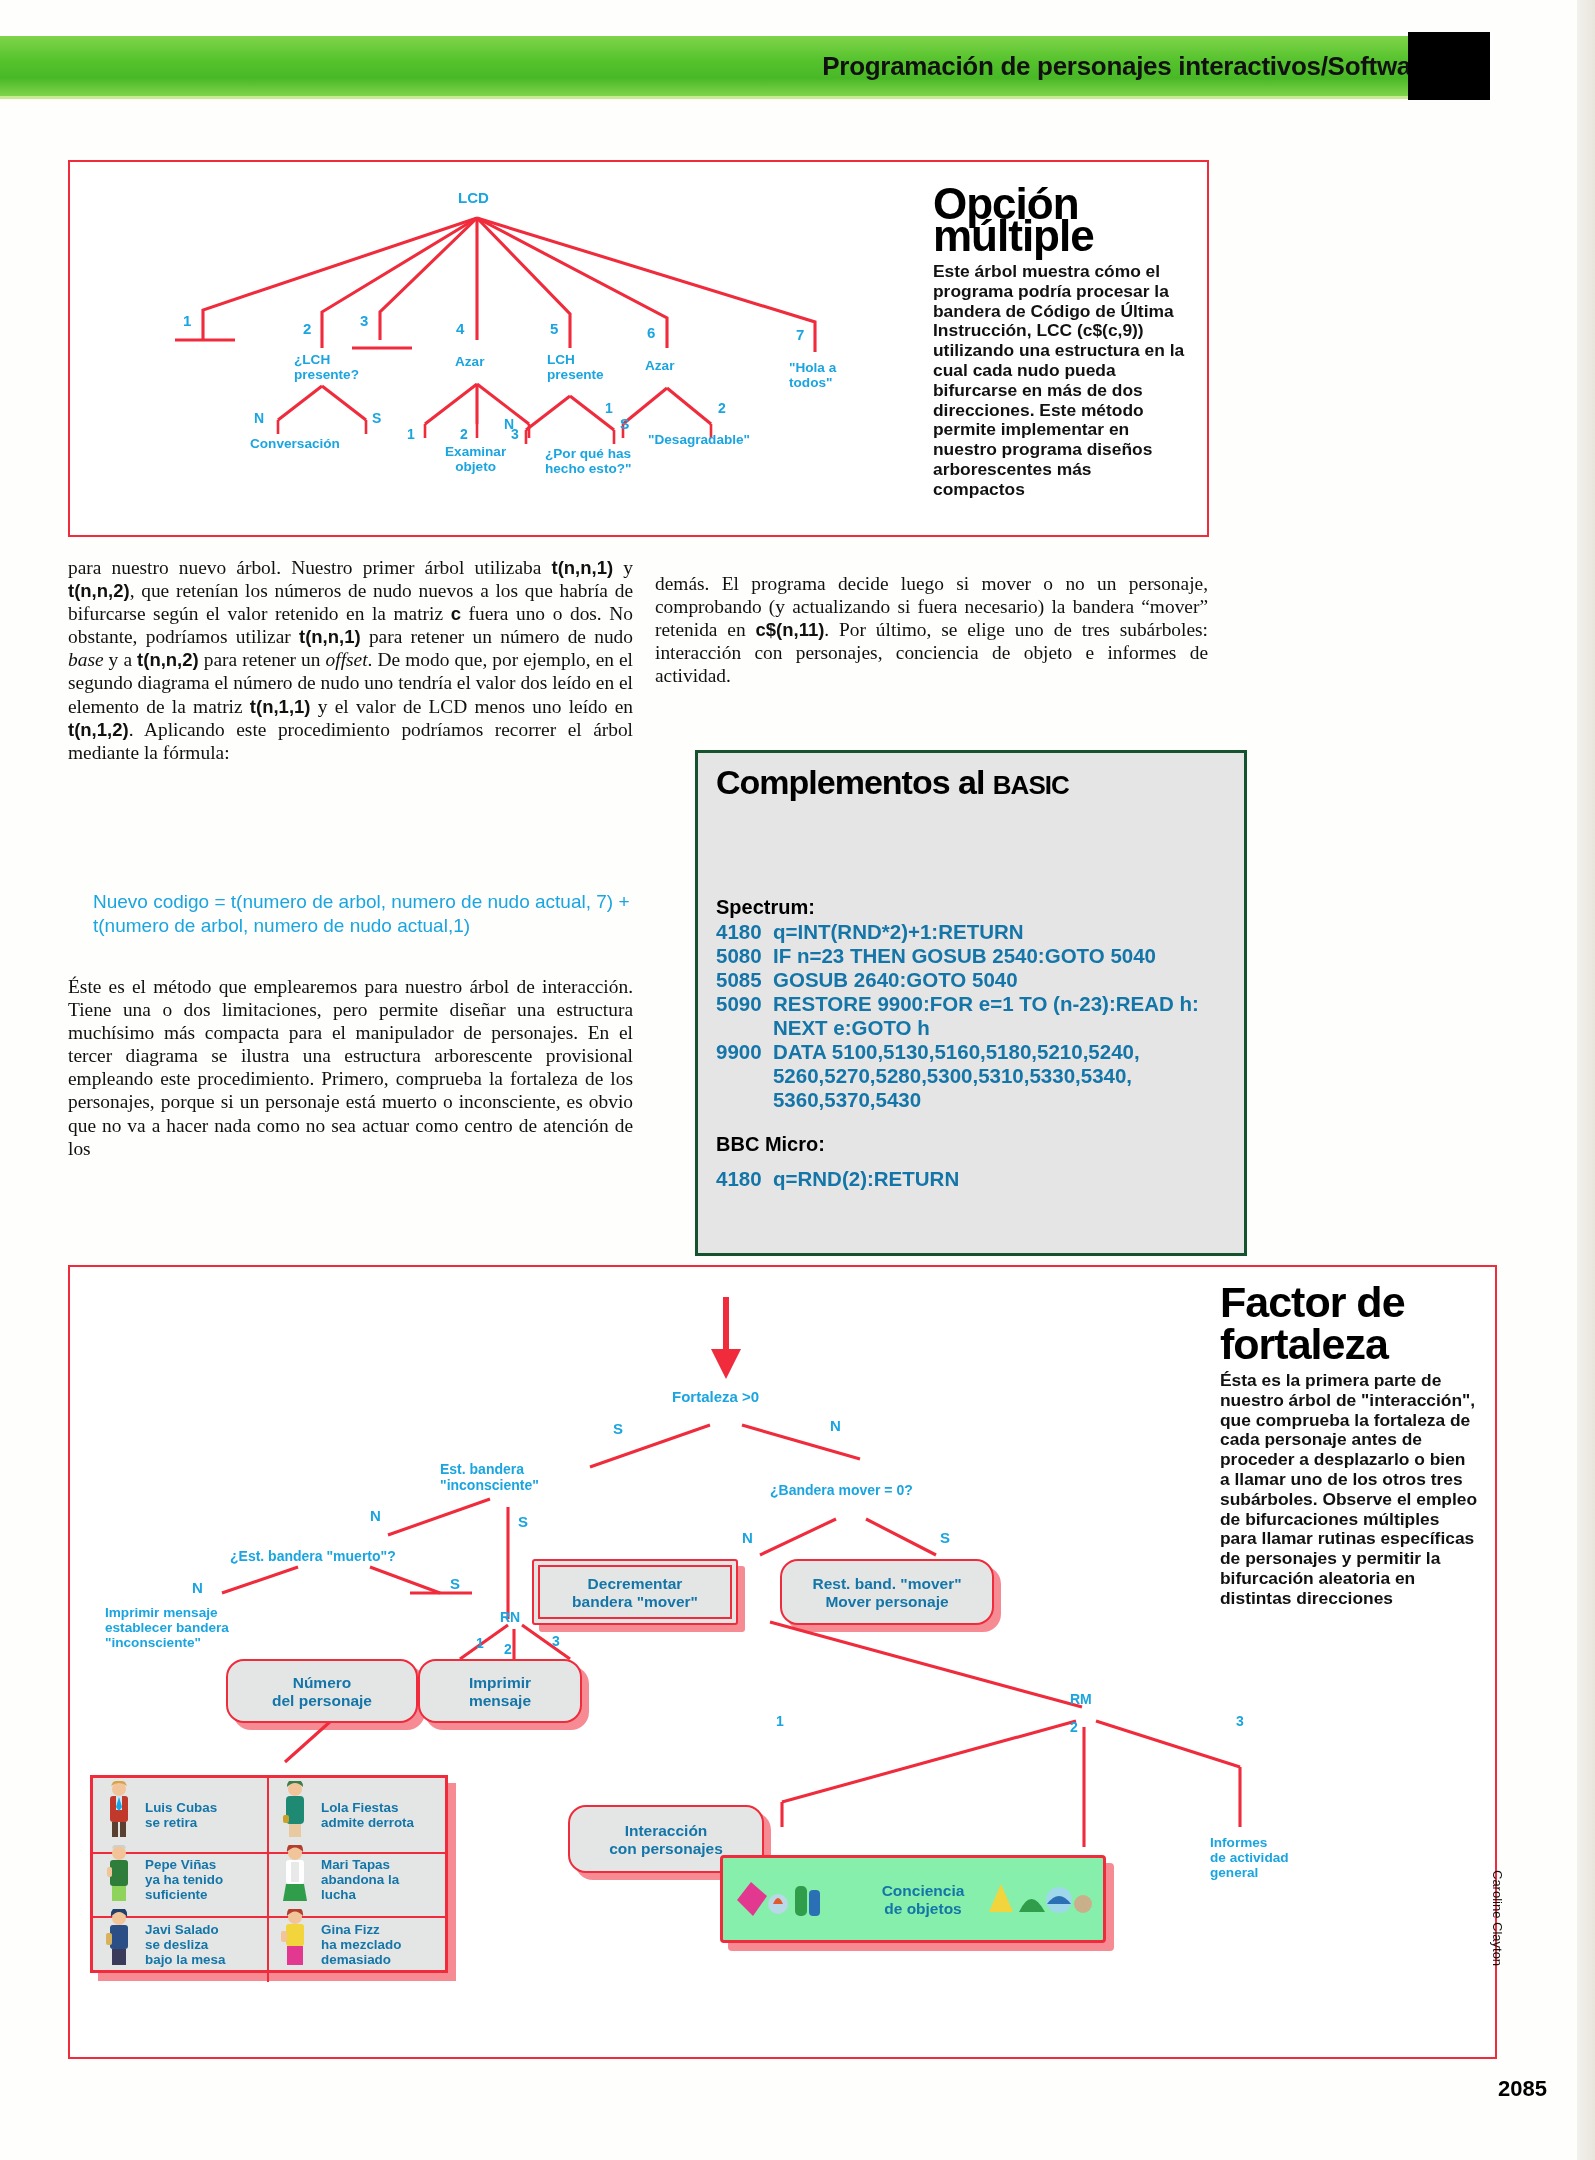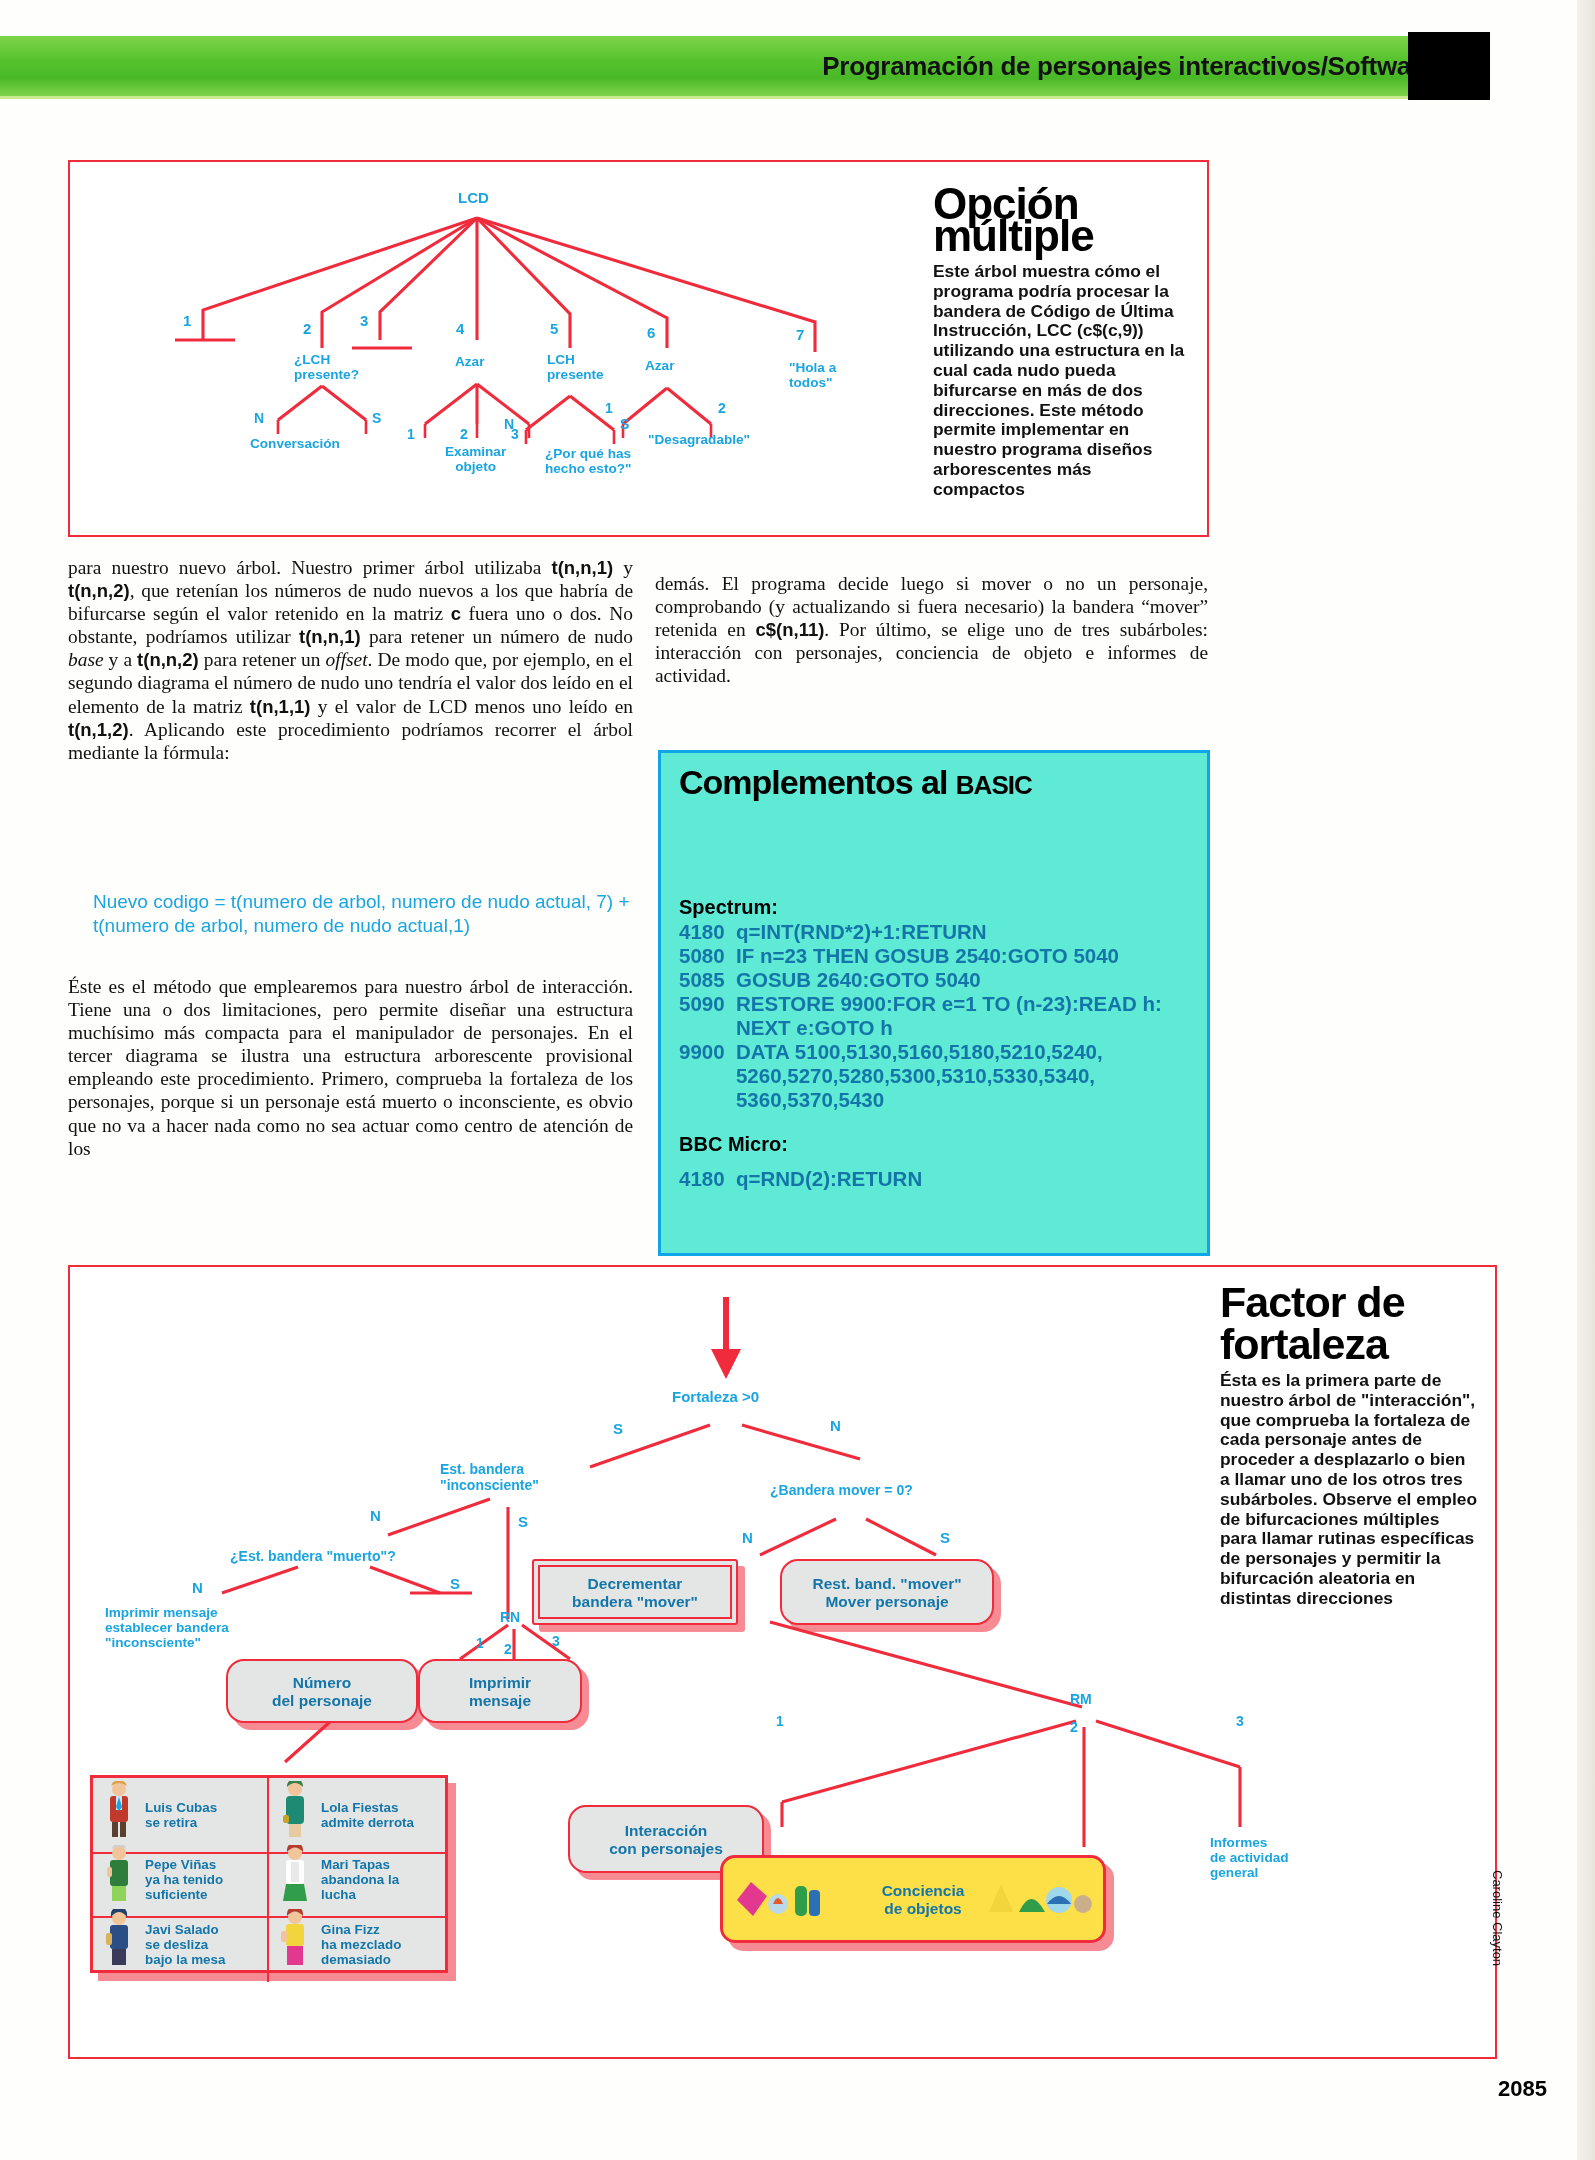--- a/index.html
+++ b/index.html
@@ -44,22 +44,22 @@
   .dlabel{position:absolute;font-family:"Liberation Sans",sans-serif;
        color:#1ba5e0;font-weight:bold;white-space:pre;line-height:1.12;}
   .dnum{position:absolute;font-family:"Liberation Sans",sans-serif;
        color:#1ba5e0;font-weight:bold;}
 
   svg.wires{position:absolute;left:0;top:0;overflow:visible;pointer-events:none;}
   .wire{stroke:#ef2b3c;stroke-width:3.1px;fill:none;}
   .wire-thin{stroke:#ef2b3c;stroke-width:2.6px;fill:none;}
 
   
-  #basicbox{position:absolute;left:658px;top:750px;width:546px;height:500px;
-       border:3px solid #0ea5e9;background:#5eead4;}
+  #basicbox{position:absolute;left:695px;top:750px;width:546px;height:500px;
+       border:3px solid #14532d;background:#e5e5e5;}
   #basic-title{font-family:"Liberation Sans",sans-serif;font-weight:bold;color:#000;
        font-size:34px;letter-spacing:-1px;}
   #basic-title .sc{font-size:26px;}
   .basic-intro{font-family:"Liberation Sans",sans-serif;font-weight:bold;color:#111;
        font-size:19.6px;line-height:23.4px;}
   .basic-head{font-family:"Liberation Sans",sans-serif;font-weight:bold;color:#000;
        font-size:20px;}
   .basic-line{font-family:"Liberation Sans",sans-serif;font-weight:bold;color:#1476a8;
        font-size:20.5px;line-height:24.6px;white-space:pre;}
 
@@ -79,21 +79,21 @@
        box-shadow:8px 8px 0 0 rgba(239,43,60,.55);}
   .cgcell{position:absolute;width:176px;height:76px;box-sizing:border-box;
        border-right:2.5px solid #ef2b3c;border-bottom:2.5px solid #ef2b3c;}
   .cgtxt{position:absolute;left:52px;top:50%;transform:translateY(-50%);
        font-family:"Liberation Sans",sans-serif;font-weight:bold;color:#1476a8;
        font-size:13.4px;line-height:15px;white-space:pre-line;}
   .sprite{position:absolute;left:6px;top:3px;width:40px;height:58px;}
 
   
   #objbox{position:absolute;left:720px;top:1855px;width:380px;height:82px;
-       border:3px solid #ef2b3c;background:#fde047;border-radius:15px;
+       border:3px solid #ef2b3c;background:#86efac;border-radius:4px;
        box-shadow:8px 8px 0 0 rgba(239,43,60,.55);}
   #objtxt{position:absolute;left:120px;top:50%;transform:translateY(-50%);width:160px;
        text-align:center;font-family:"Liberation Sans",sans-serif;font-weight:bold;
        color:#1476a8;font-size:15.5px;line-height:17.5px;white-space:pre-line;}
 
   .credit{position:absolute;font-family:"Liberation Sans",sans-serif;font-size:13px;
        color:#111;transform:rotate(90deg);transform-origin:left top;white-space:nowrap;}
   #pagenum{position:absolute;right:48px;bottom:58px;font-family:"Liberation Sans",sans-serif;
        font-weight:bold;font-size:22px;color:#000;}
 </style>

